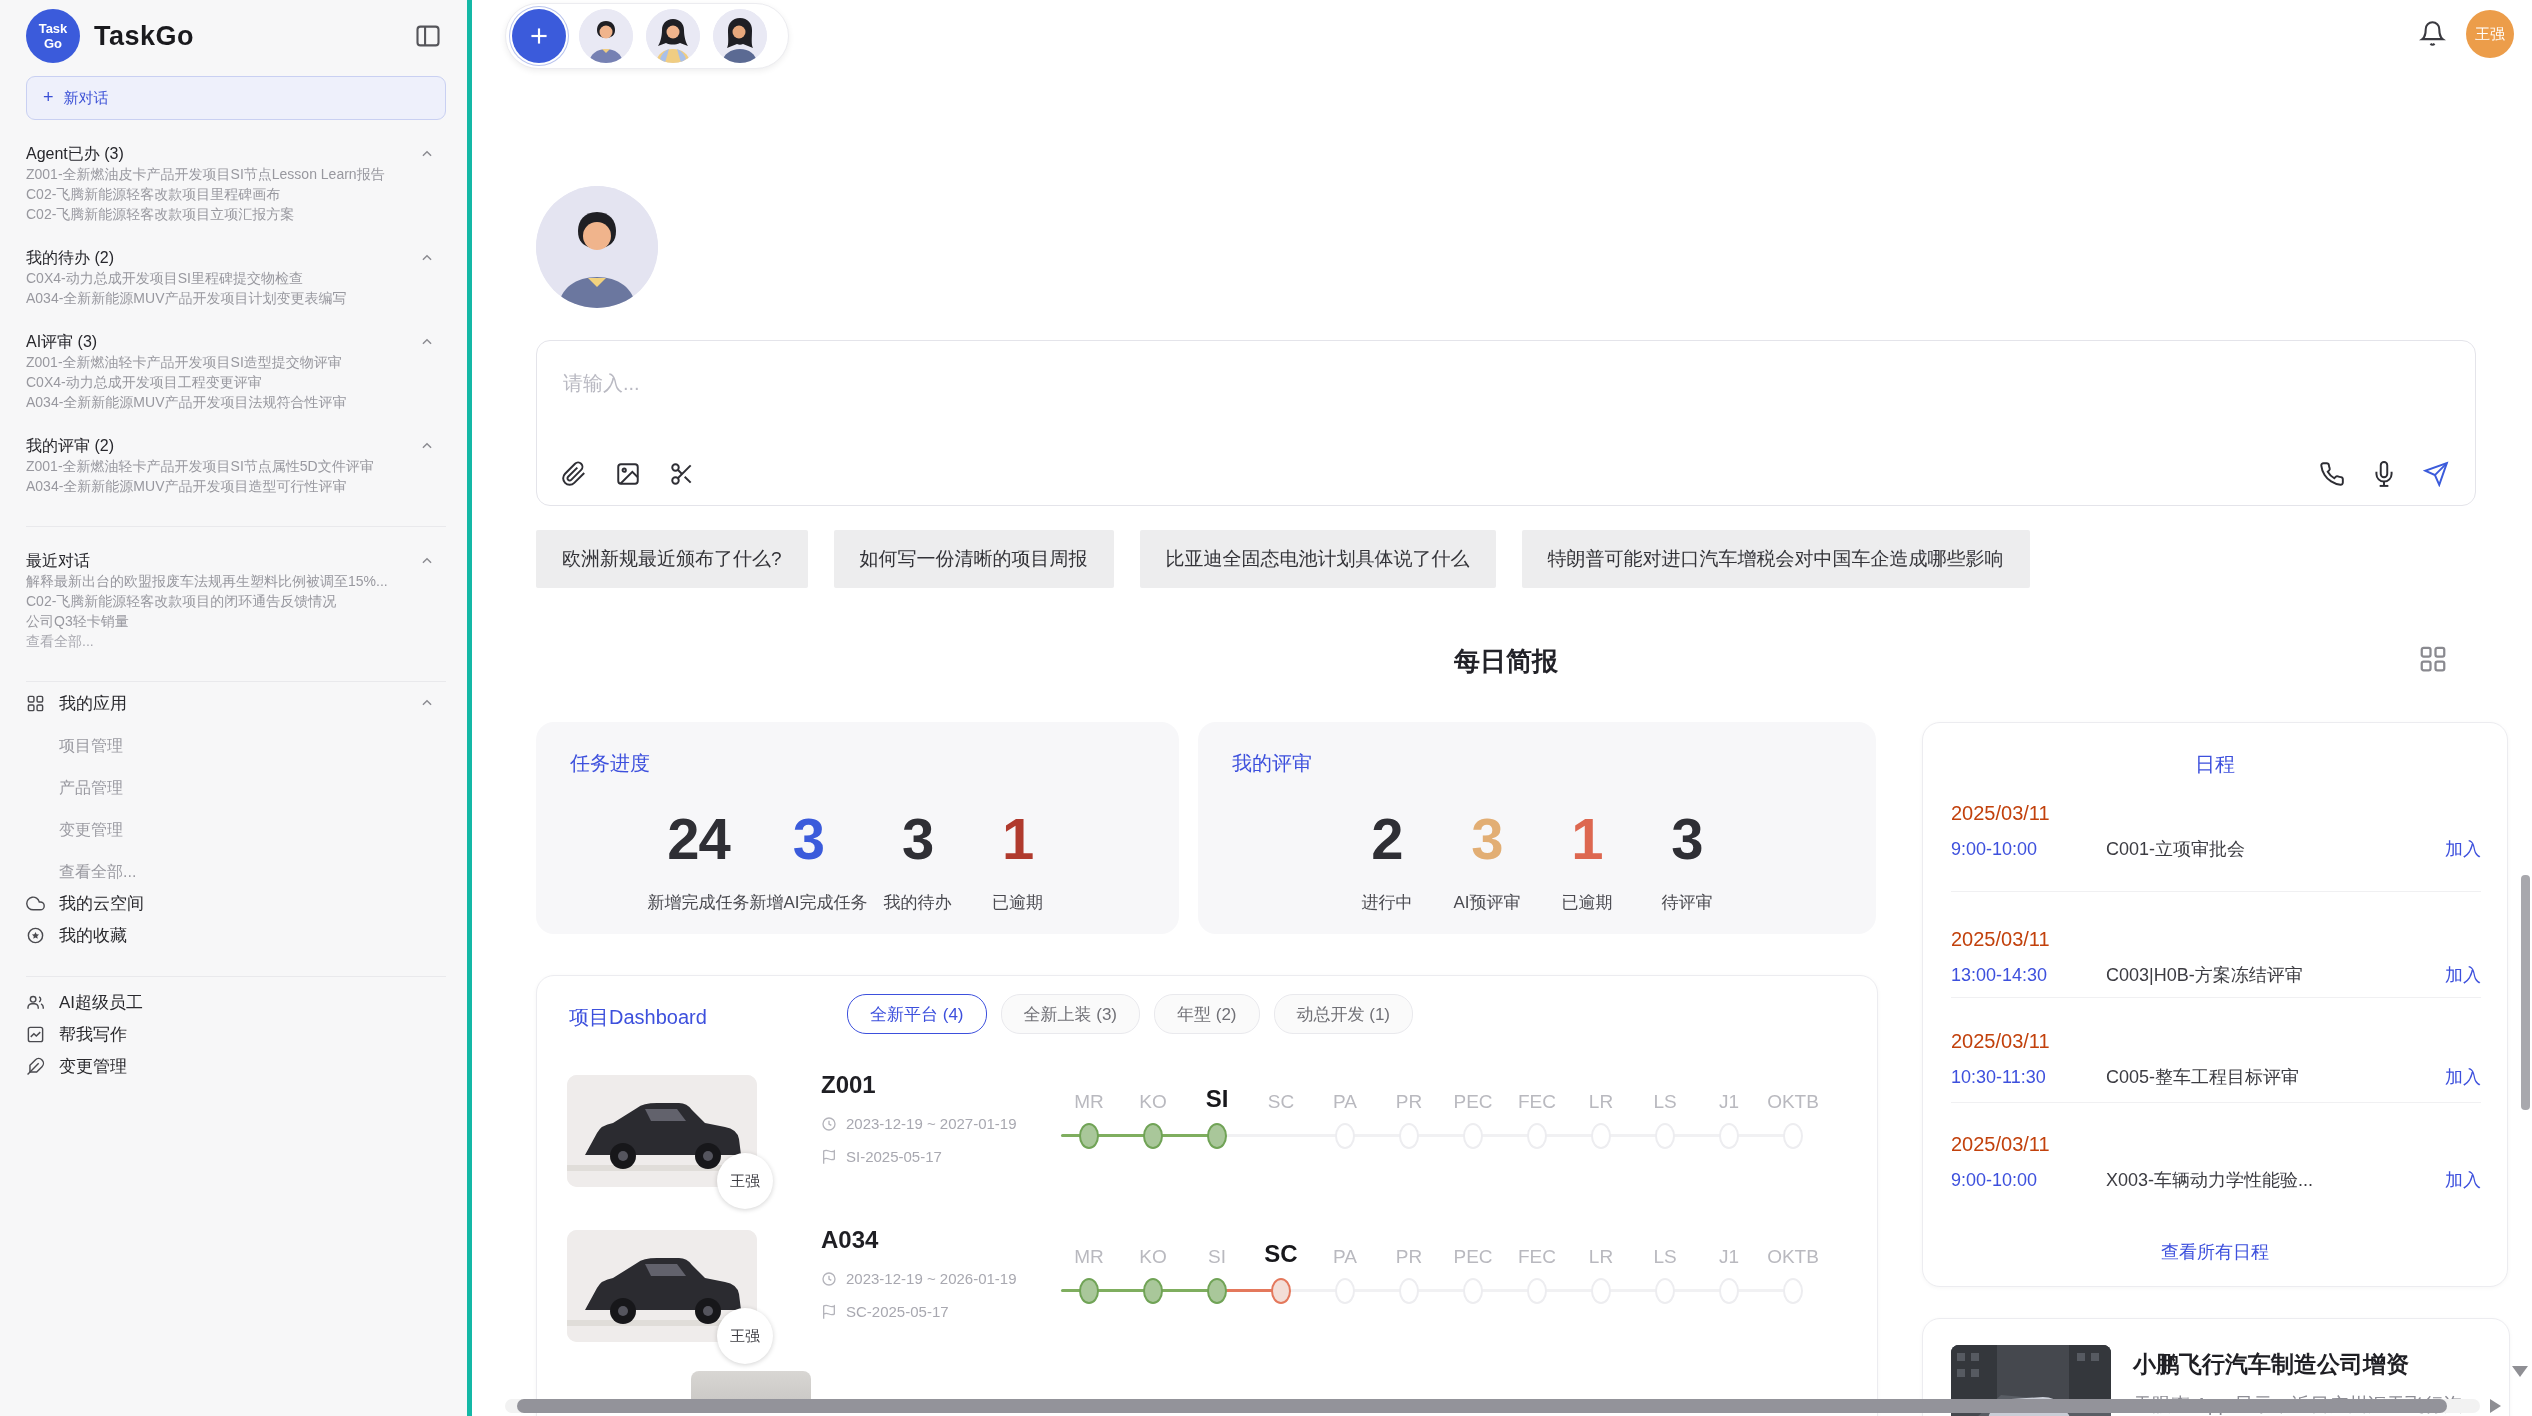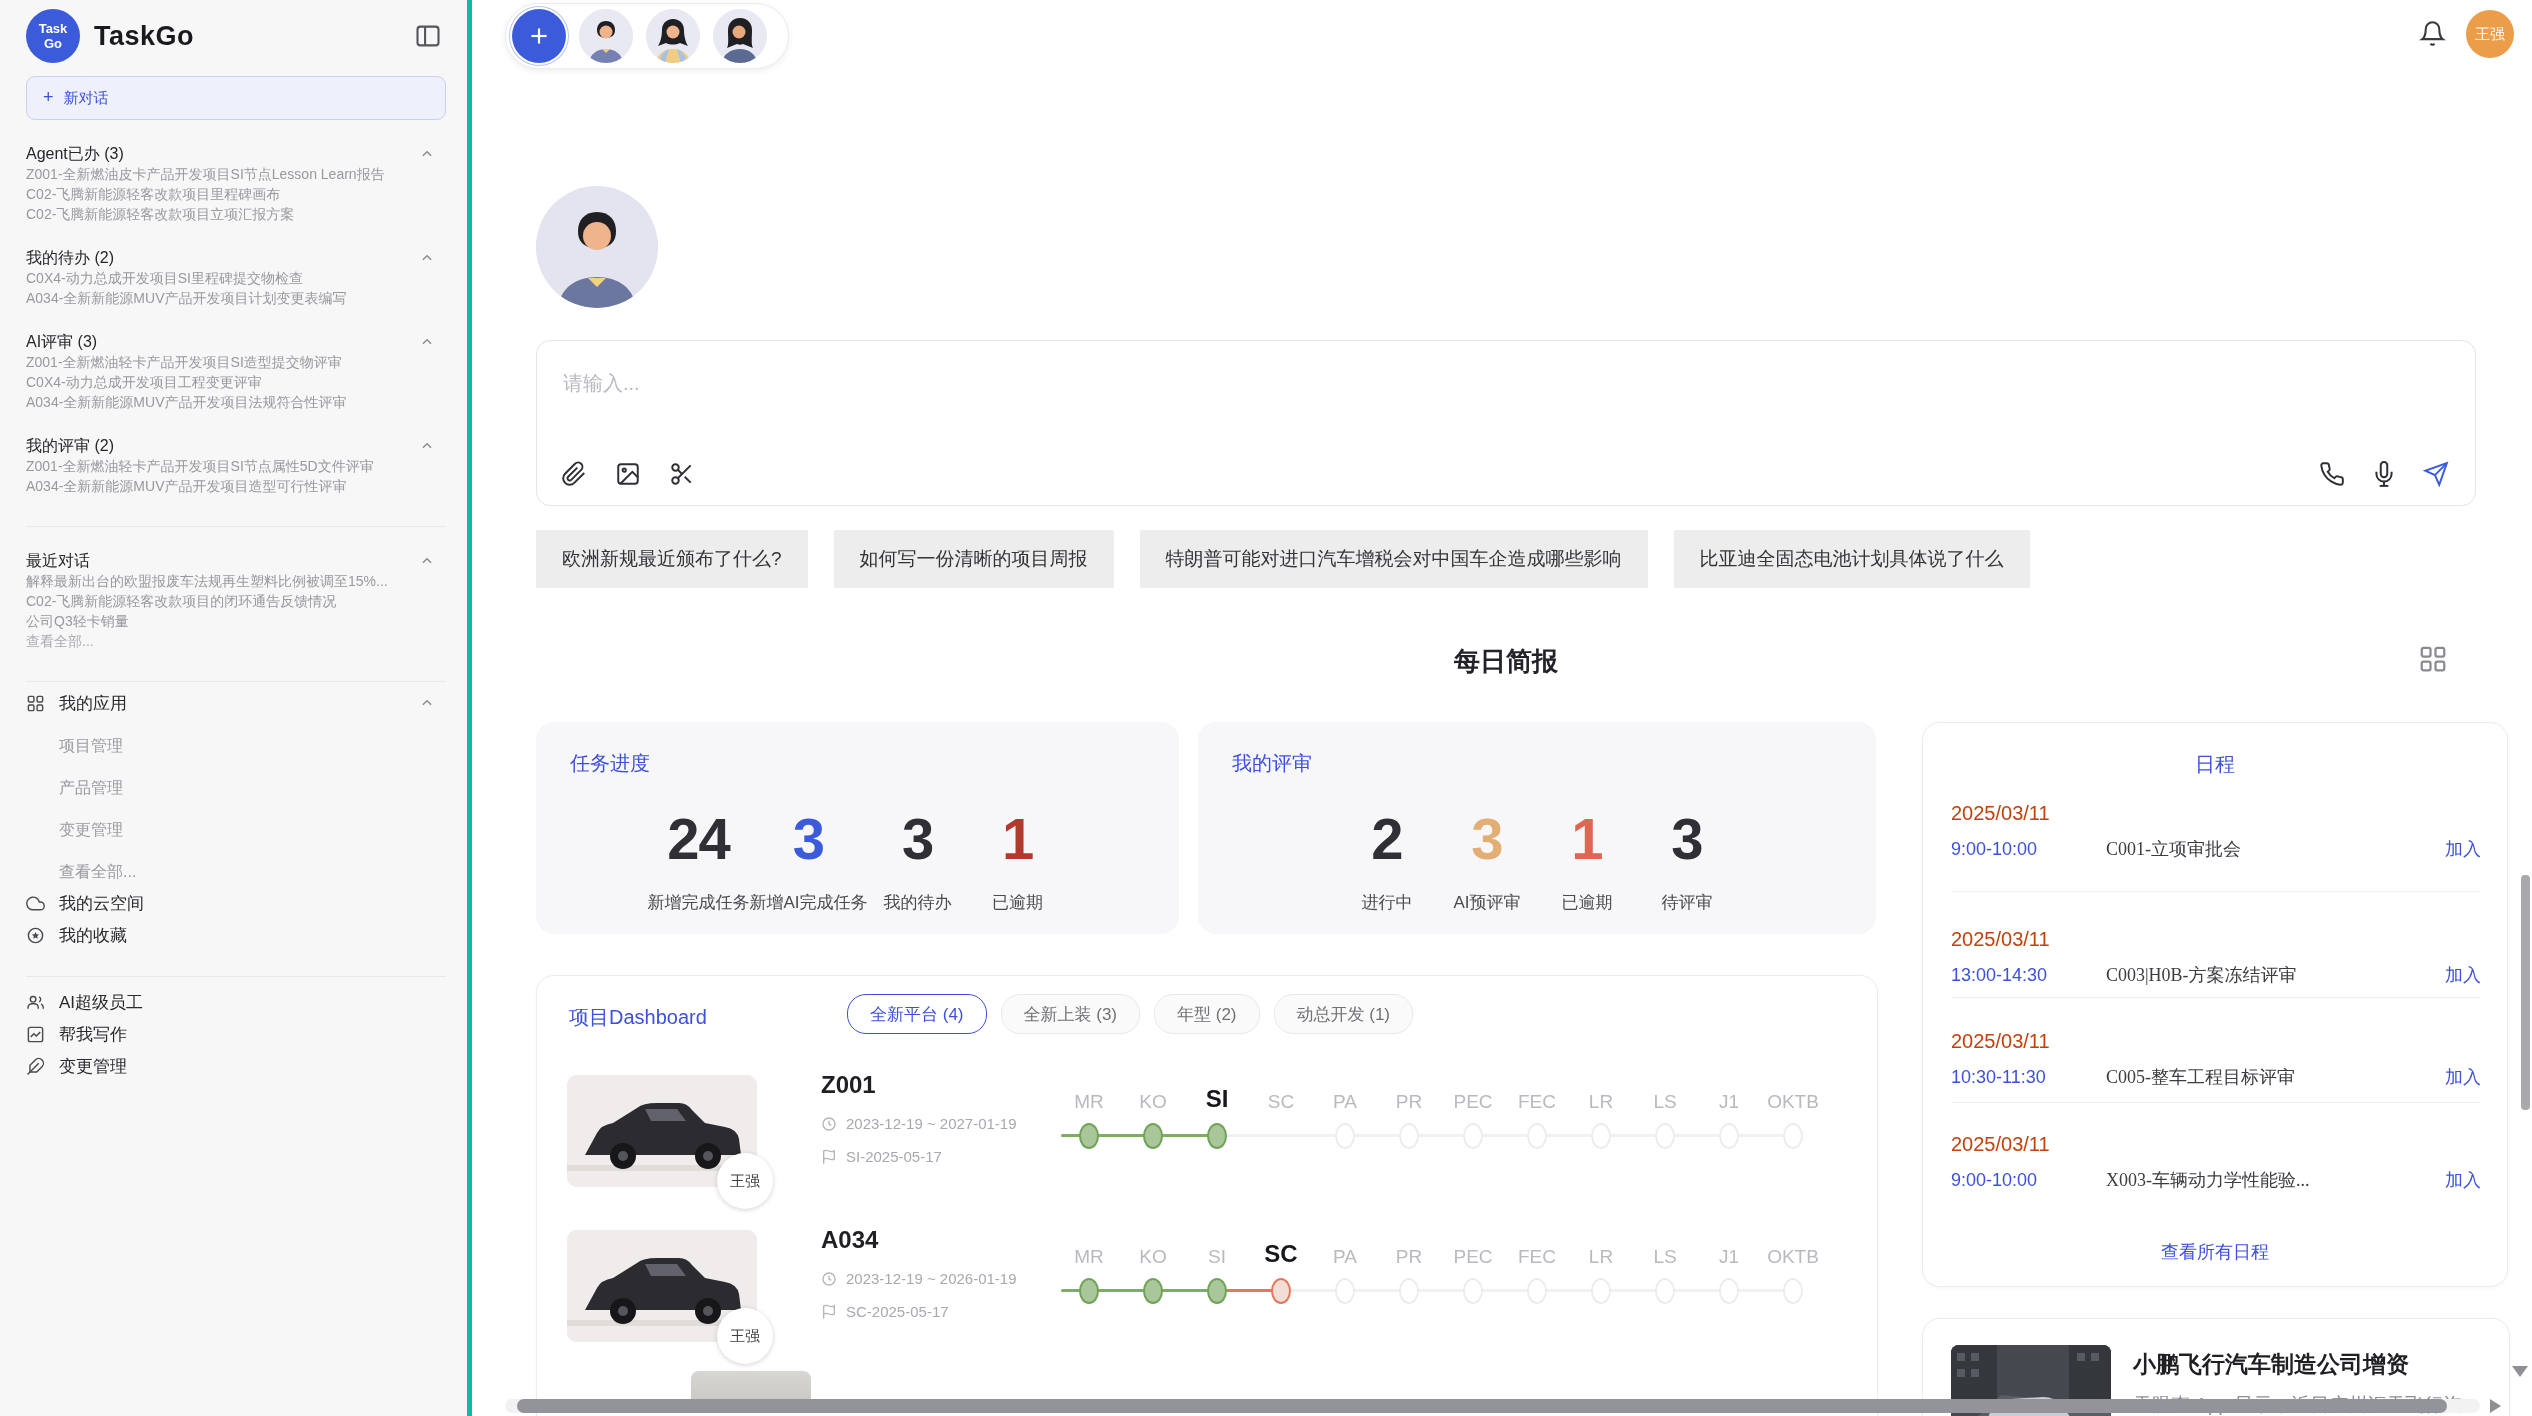--- a/index.html
+++ b/index.html
@@ -96,21 +96,21 @@
   .dot-none{visibility:hidden;}
   .car-partial{position:absolute;left:154px;top:395px;width:120px;height:40px;border-radius:8px 8px 0 0;background:linear-gradient(#d8d6d3,#c7c5c2);}
 
   
   .sched-card{position:absolute;left:1922px;top:722px;width:586px;height:565px;background:#fff;border:1px solid #ececf0;border-radius:18px;box-shadow:0 1px 4px rgba(0,0,0,.04);box-sizing:border-box;}
   .sched-title{position:absolute;left:0;top:28px;width:100%;text-align:center;font-size:20px;color:#3d50dd;}
   .sched-entry{position:absolute;left:28px;width:530px;}
   .sched-date{font-size:20px;color:#c2410c;}
   .sched-main{display:flex;align-items:center;margin-top:12px;}
   .sched-time{font-size:18px;color:#3d50dd;font-weight:500;width:155px;}
-  .sched-name{font-size:18px;color:#3c3c42;flex:1;white-space:nowrap;overflow:hidden;font-family:Liberation Serif, serif;}
+  .sched-name{font-size:18px;color:#3c3c42;flex:1;white-space:nowrap;overflow:hidden;}
   .sched-join{font-size:18px;color:#3d50dd;cursor:pointer;}
   .sched-div{position:absolute;left:28px;width:530px;height:1px;background:#f0f0f2;}
   .sched-footer{position:absolute;left:0;bottom:22px;width:100%;text-align:center;font-size:18px;color:#3d50dd;cursor:pointer;}
 
   
   .news-card{position:absolute;left:1922px;top:1318px;width:586px;height:160px;background:#fff;border:1px solid #ececf0;border-radius:18px;overflow:hidden;box-shadow:0 1px 4px rgba(0,0,0,.04);}
   .news-img{position:absolute;left:28px;top:26px;width:160px;height:96px;border-radius:8px;overflow:hidden;background:#45484e;}
   .news-title{position:absolute;left:210px;top:30px;width:350px;font-size:23px;font-weight:700;color:#1f1f24;}
   .news-body{position:absolute;left:210px;top:72px;width:350px;font-size:19px;color:#8d8d95;line-height:28px;}
 
@@ -381,22 +381,22 @@
             <line x1="22" y1="2" x2="11" y2="13"></line>
             <polygon points="22 2 15 22 11 13 2 9 22 2"></polygon>
           </svg>
         </span>
     </div>
   </div>
 
   <div class="chips">
     <span class="chip">欧洲新规最近颁布了什么?</span>
     <span class="chip">如何写一份清晰的项目周报</span>
+    <span class="chip">比亚迪全固态电池计划具体说了什么</span>
     <span class="chip">特朗普可能对进口汽车增税会对中国车企造成哪些影响</span>
-    <span class="chip">比亚迪全固态电池计划具体说了什么</span>
   </div>
 
   <div class="brief-title">每日简报</div>
   <span class="brief-grid-icon">
     <svg viewBox="0 0 24 24" fill="none" stroke="currentColor" stroke-width="1.8">
         <rect x="3" y="3" width="7" height="7" rx="1.5"></rect>
         <rect x="14" y="3" width="7" height="7" rx="1.5"></rect>
         <rect x="3" y="14" width="7" height="7" rx="1.5"></rect>
         <rect x="14" y="14" width="7" height="7" rx="1.5"></rect>
       </svg>

